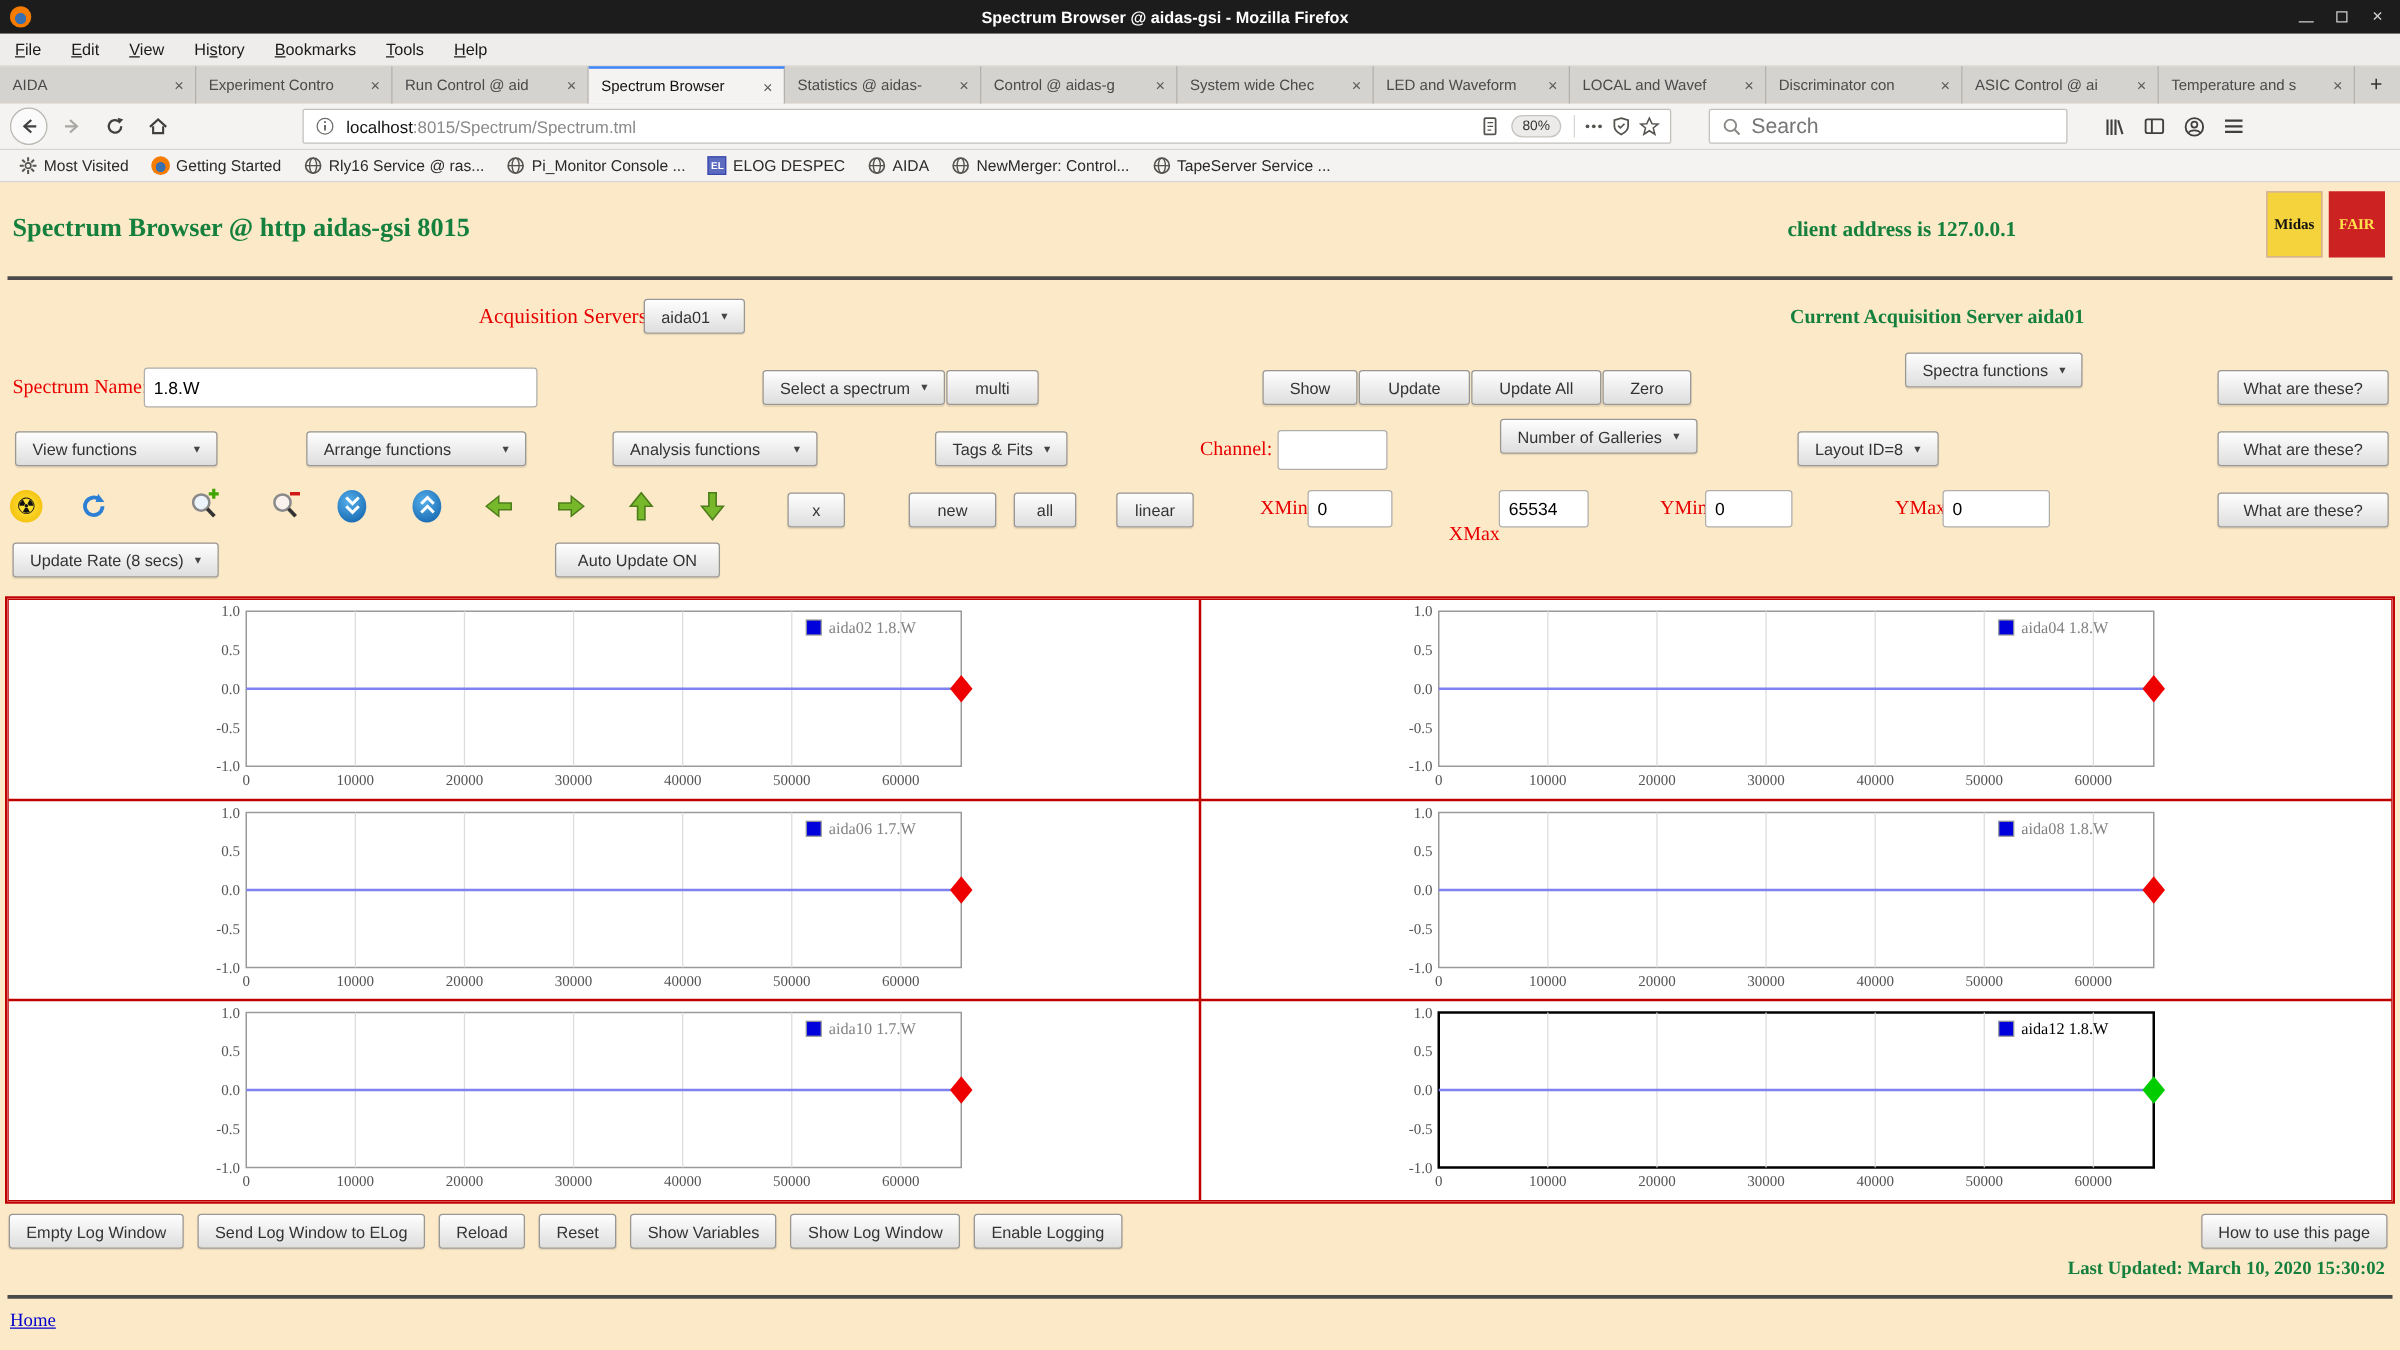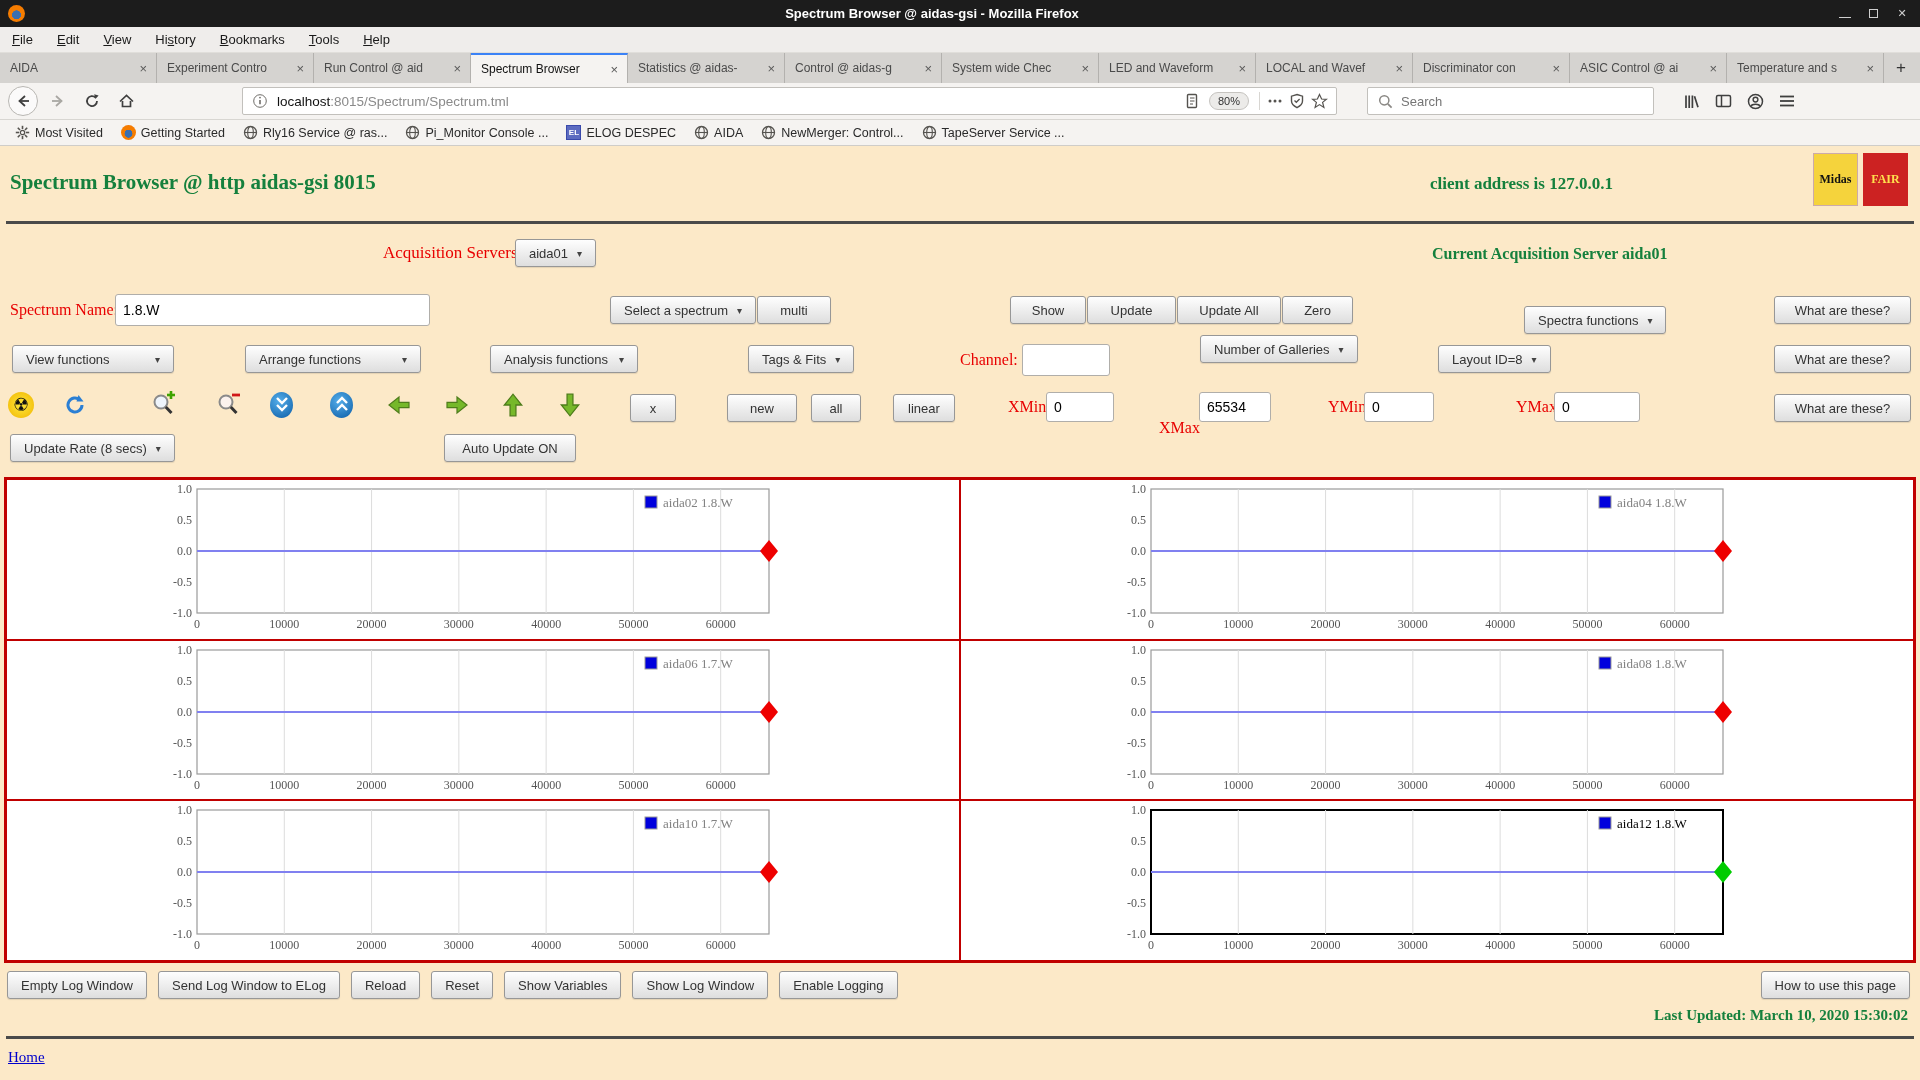--- a/index.html
+++ b/index.html
@@ -40,21 +40,21 @@
             display:flex; align-items:center; padding:0 6px; cursor:text; }
   .url-text { flex:1; font-size:13.5px; margin-left:6px; white-space:nowrap; overflow:hidden; }
   .url-domain { color:#111; }
   .url-rest { color:#8a8a8a; }
   .zoom-pill { font-size:11px; color:#333; background:#ecebe9; border:1px solid #c6c4c0; border-radius:10px;
                padding:2px 8px; margin:0 6px; cursor:pointer; }
   .url-sep { width:1px; height:18px; background:#d8d6d2; margin:0 4px; }
   .uicon { display:inline-flex; align-items:center; justify-content:center; width:22px; height:22px; cursor:pointer; }
   .searchbar { width:287px; height:28px; margin-left:30px; background:#fff; border:1px solid #c2c0bc; border-radius:2px;
                display:flex; align-items:center; padding:0 6px; }
-  .searchbar input { border:none; outline:none; flex:1; font-size:13px; margin-left:5px; background:transparent; color:#333; }
+  .searchbar input { border:none; outline:none; flex:1; font-size:17px; margin-left:5px; background:transparent; color:#333; }
   .navicons { display:flex; margin-left:26px; gap:10px; align-items:center; }
 
   .bookmarksbar { position:absolute; top:120px; left:0; width:1920px; height:26px; background:#f5f3f1;
                   display:flex; align-items:center; gap:4px; padding-left:8px; border-bottom:1px solid #cfcdc9; }
   .bm { display:inline-flex; align-items:center; gap:5px; font-size:12.5px; color:#2a2a2a; padding:2px 7px; cursor:pointer; }
   .bm-ico { width:15px; height:15px; display:inline-flex; align-items:center; justify-content:center; }
   .bm-firefox { border-radius:50%; background:radial-gradient(circle at 50% 58%, #3a6fb0 0 33%, #f57c00 36% 68%, #e65100 100%); }
   .bm-elog { background:#5c6bc0; color:#fff; font-size:8px; font-weight:bold; border:1px solid #3949ab; }
 
   
@@ -377,32 +377,32 @@
   <span class="ctl sel abs" style="left:610px; top:150px;justify-content:flex-end;">
       <span>Select a spectrum</span>
     </span>
   <span class="ctl abs" style="left:757px; top:150px; width:74px;">multi</span>
   <div class="abs" style="left:1010px; top:150px; display:flex; gap:1px;">
     <span class="ctl" style="width:76px;">Show</span>
     <span class="ctl" style="width:89px;">Update</span>
     <span class="ctl" style="width:104px;">Update All</span>
     <span class="ctl" style="width:71px;">Zero</span>
   </div>
-  <span class="ctl sel abs" style="left:1524px; top:160px;">
+  <span class="ctl sel abs" style="left:1524px; top:136px;">
       <span>Spectra functions</span>
     </span>
   <span class="ctl abs" style="left:1774px; top:150px; width:137px;">What are these?</span>
 
   <span class="ctl sel abs" style="left:12px; top:199px; width:162px; justify-content:space-between;">
       <span>View functions</span>
     </span>
   <span class="ctl sel abs" style="left:245px; top:199px; width:176px; justify-content:space-between;">
       <span>Arrange functions</span>
     </span>
-  <span class="ctl sel abs" style="left:490px; top:199px; width:148px; justify-content:space-between;">
+  <span class="ctl sel abs" style="left:490px; top:199px; width:164px; justify-content:space-between;">
       <span>Analysis functions</span>
     </span>
   <span class="ctl sel abs" style="left:748px; top:199px;">
       <span>Tags &amp; Fits</span>
     </span>
   <span class="rowlab lab16 abs" style="left:960px; top:205px;">Channel:</span>
   <input class="tbox abs" style="left: 1022px; top: 198px; width: 88px; height: 32px;" value="">
   <span class="ctl sel abs" style="left:1200px; top:189px;">
       <span>Number of Galleries</span>
     </span>

